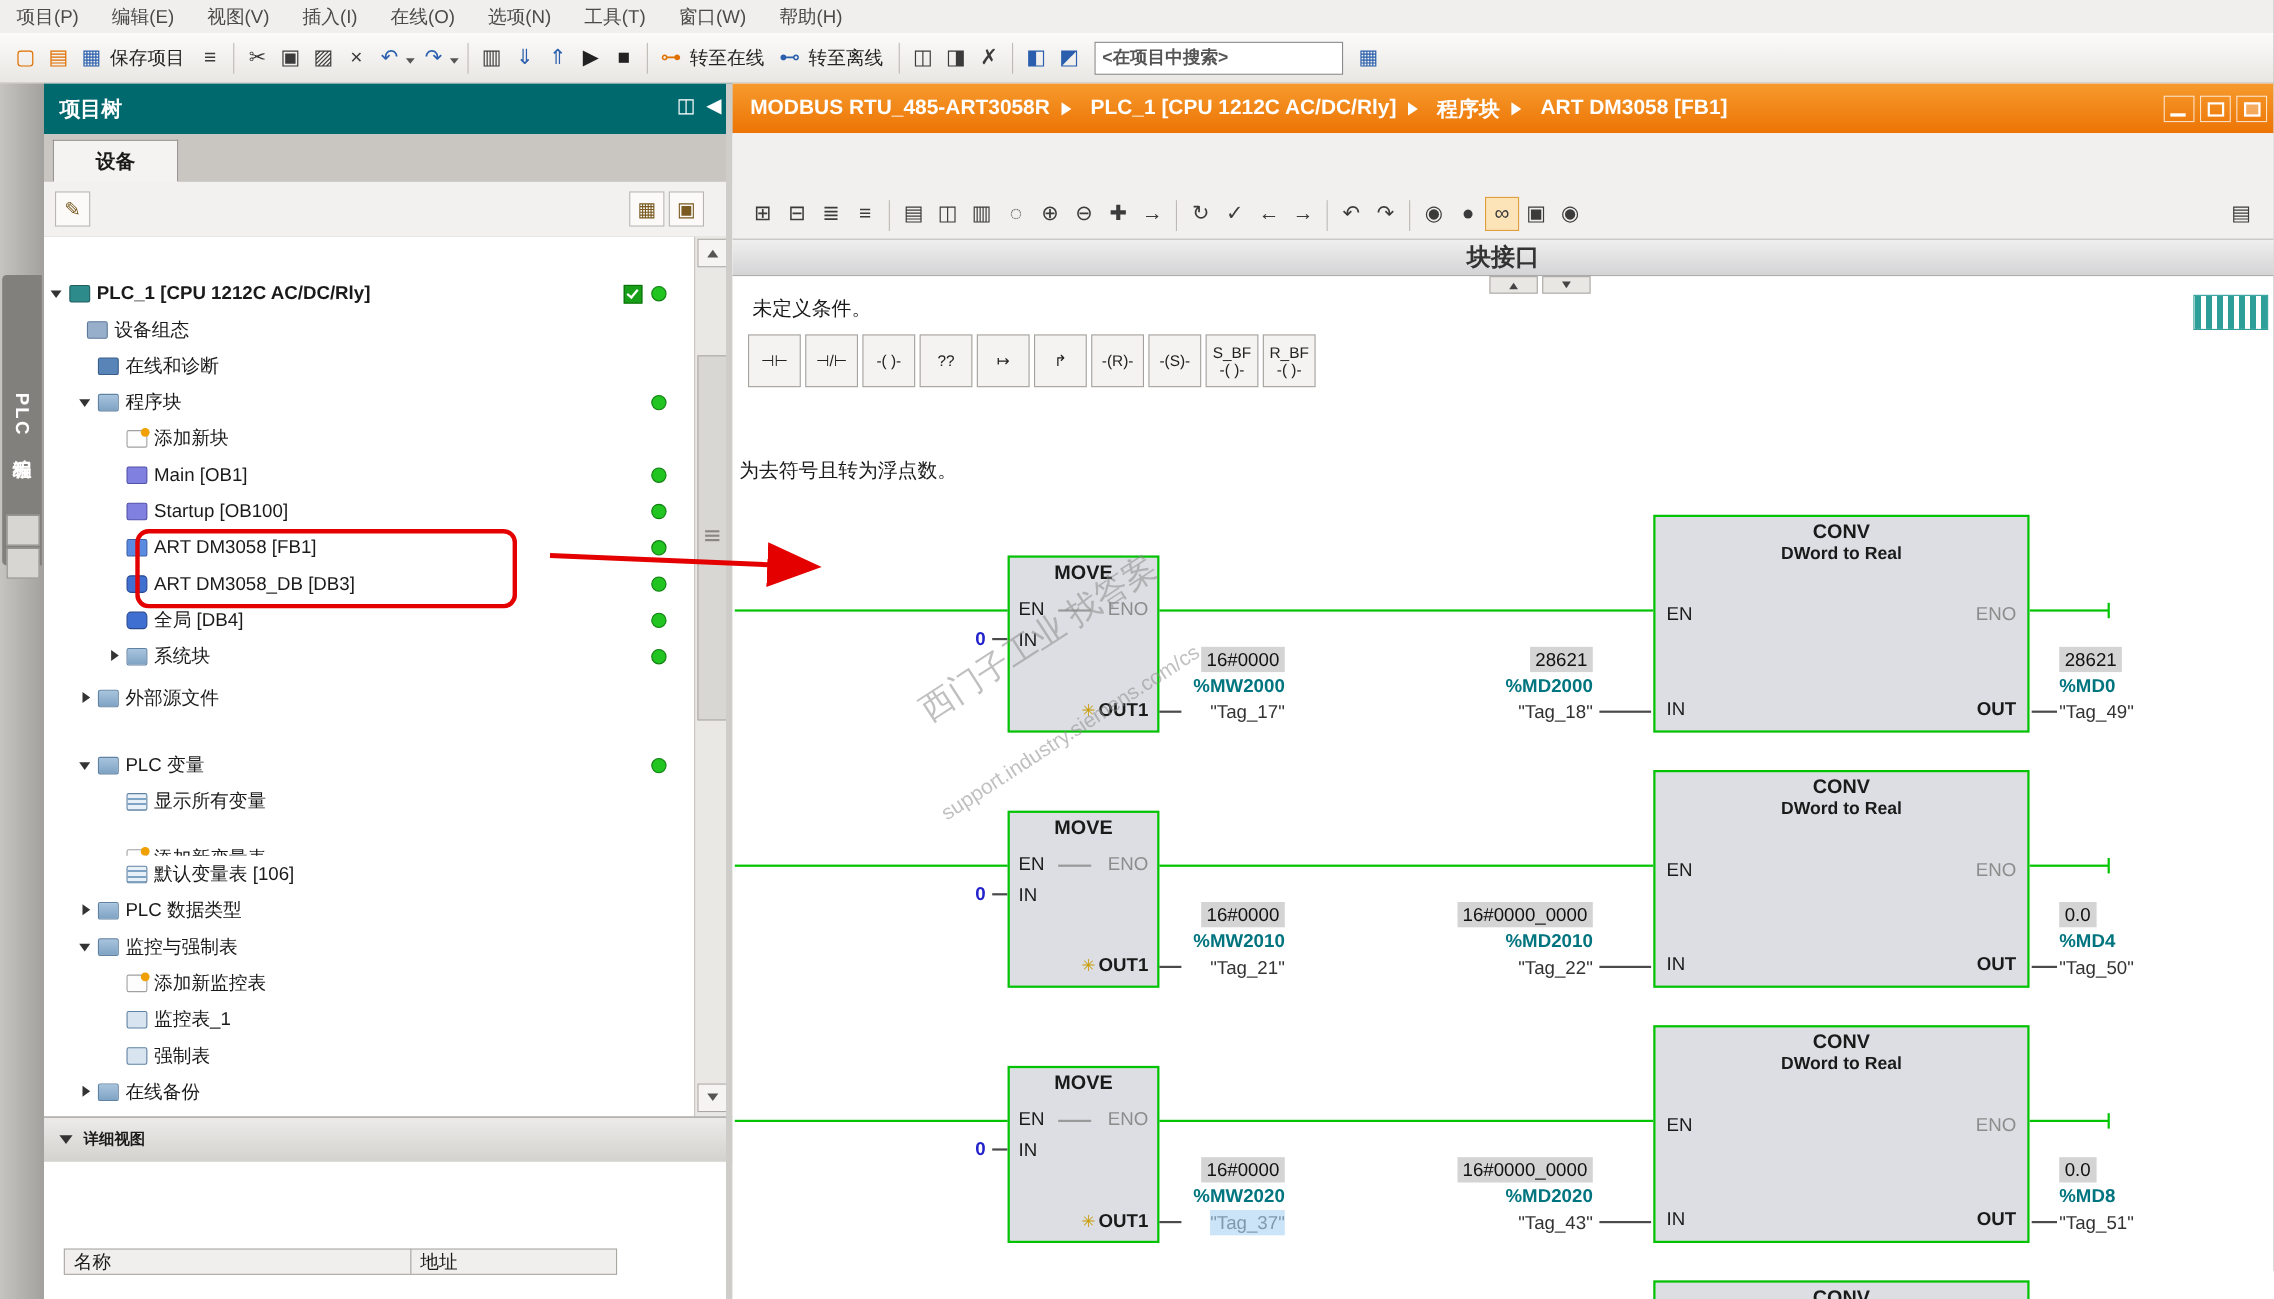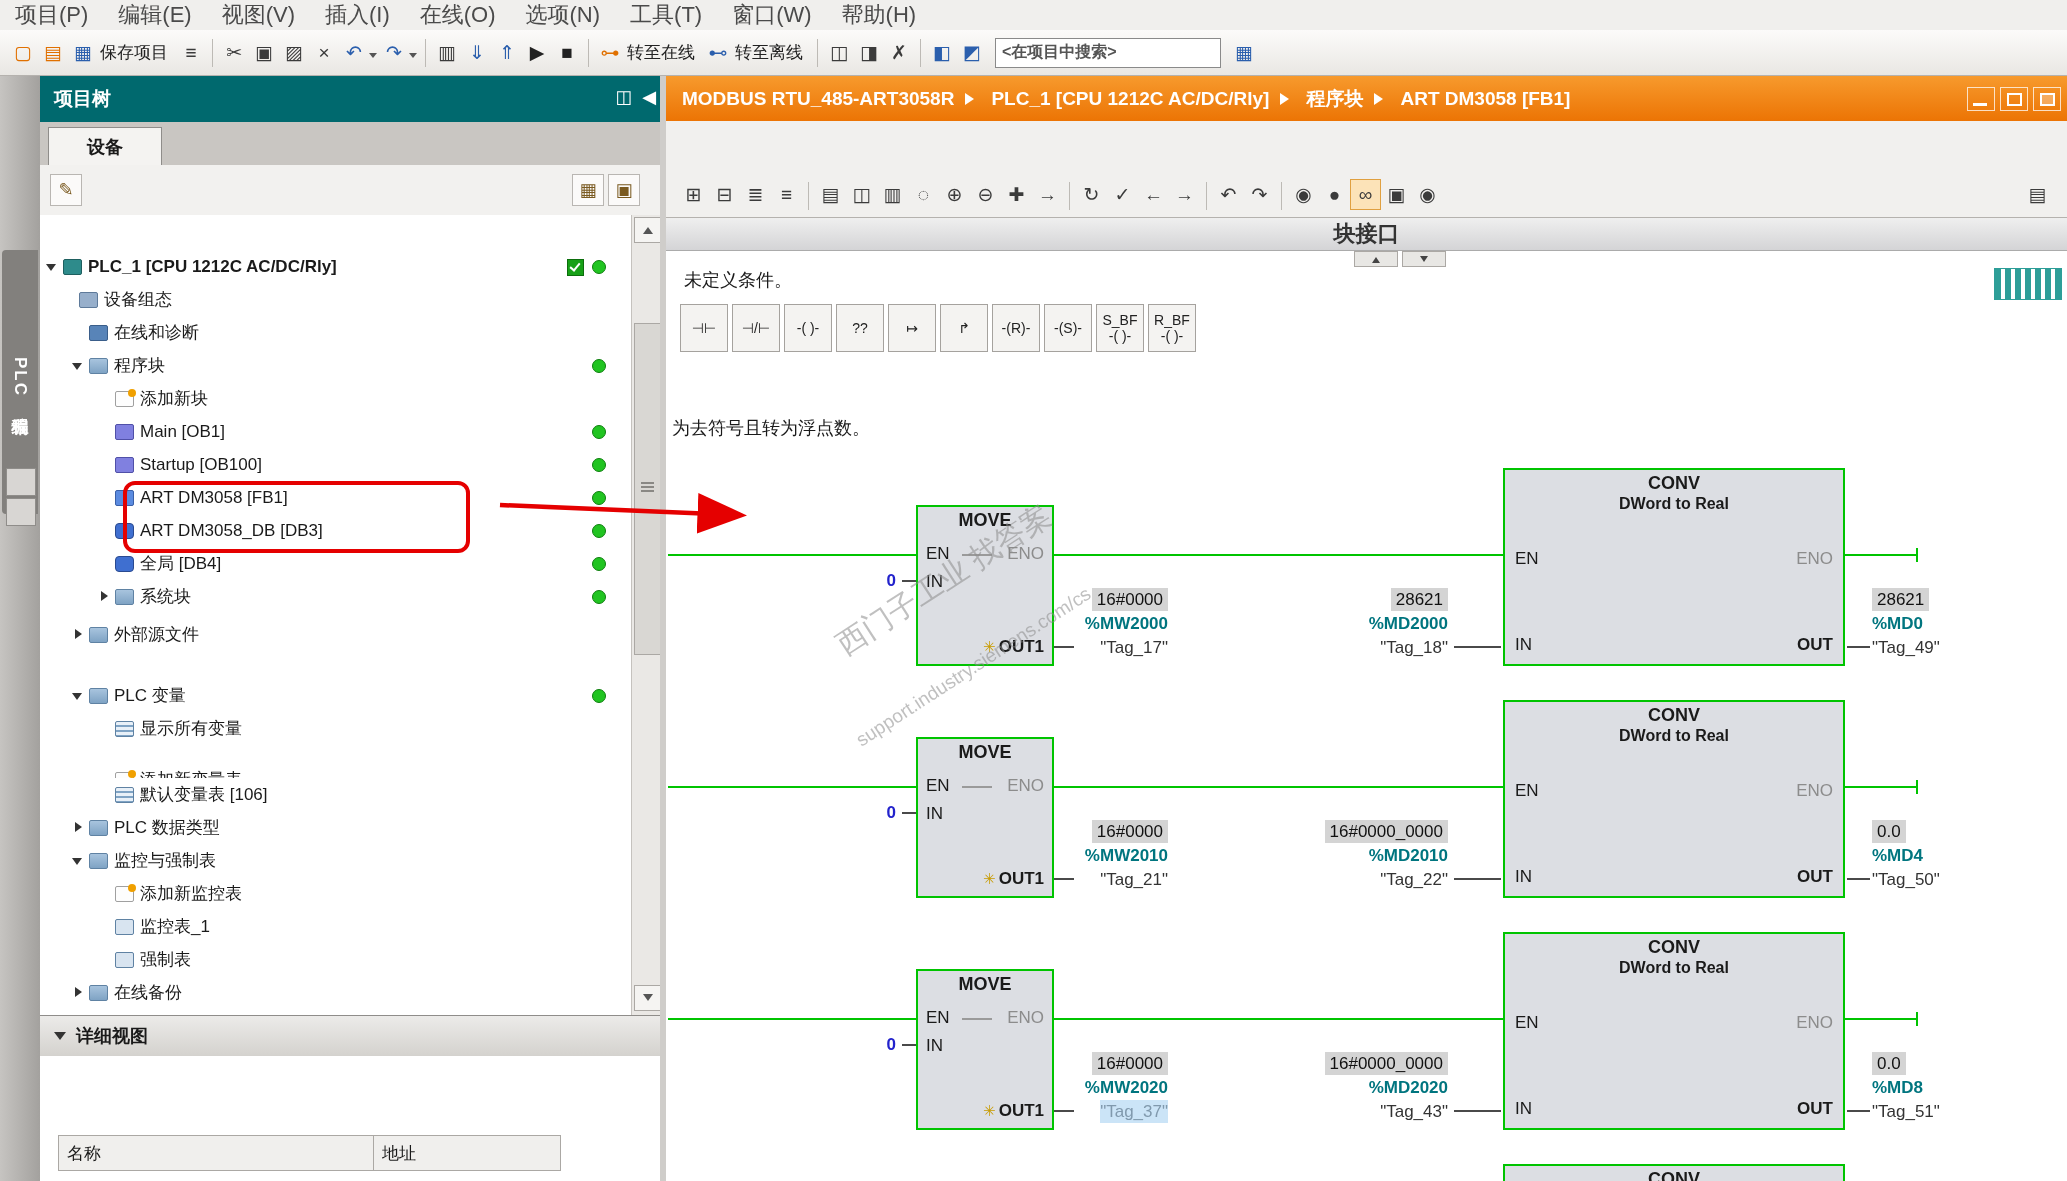--- a/index.html
+++ b/index.html
@@ -1,20 +1,20 @@
 <!DOCTYPE html>
 <html><head>
 <meta charset="utf-8">
 <style>
   html,body{margin:0;padding:0;background:#888;}
   .screen{position:relative;width:2067px;height:1181px;overflow:hidden;background:#FFF;
           font-family:"Liberation Sans","DejaVu Sans",sans-serif;color:#1A1A1A;}
   
   .menubar{position:absolute;left:0;top:0;width:2067px;height:30px;background:#F0EFED;
-           border-bottom:1px solid #D8D6D3;display:flex;align-items:center;font-size:22px;color:#4A4A4A;}
+           border-bottom:1px solid #D8D6D3;display:flex;align-items:center;font-size:17px;color:#4A4A4A;}
   .menu-item{padding:0 15px;cursor:default;}
   
   .toolbar{position:absolute;left:0;top:30px;width:2067px;height:46px;
            background:linear-gradient(#FCFBFA,#E9E7E3);border-bottom:1px solid #B5B2AE;
            display:flex;align-items:center;padding-left:8px;box-sizing:border-box;}
   .ticon{width:30px;height:30px;display:flex;align-items:center;justify-content:center;
          font-size:19px;color:#3B3B3B;flex:none;}
   .c-blue{color:#2B5FAD}.c-orange{color:#E07000}.c-green{color:#1F8F1F}.c-dark{color:#222}
   .tsep{width:1px;height:28px;background:#BDBAB5;margin:0 6px;flex:none;}
   .tlabel{font-size:17px;color:#222;margin:0 8px 0 2px;white-space:nowrap;}
@@ -64,24 +64,24 @@
   .chk::after{content:"";position:absolute;left:4px;top:1px;width:4px;height:8px;border:2px solid #FFF;border-top:0;border-left:0;transform:rotate(40deg);}
   
   .scroll{position:absolute;left:591px;top:139px;width:31px;height:800px;background:#EAE8E5;border-left:1px solid #C5C2BE;}
   .sbtn{position:absolute;left:2px;width:26px;height:24px;background:#F5F4F2;border:1px solid #ABA8A4;display:flex;align-items:center;justify-content:center;}
   .tri-up{width:0;height:0;border:5px solid transparent;border-bottom:7px solid #555;margin-top:-4px;}
   .tri-dn{width:0;height:0;border:5px solid transparent;border-top:7px solid #555;margin-bottom:-4px;}
   .sthumb{position:absolute;left:2px;top:108px;width:26px;height:330px;background:#D9D7D3;border:1px solid #ABA8A4;}
   .sgrip{position:absolute;left:6px;top:158px;width:13px;height:2px;background:#8A8884;box-shadow:0 4px 0 #8A8884,0 8px 0 #8A8884;}
   
   .details-hdr{position:absolute;left:0;top:939px;width:626px;height:40px;background:linear-gradient(#ECEBE9,#D4D2CE);
-               border-top:1px solid #8F8D8A;border-bottom:1px solid #ABA8A4;display:flex;align-items:center;font-size:18px;font-weight:bold;}
+               border-top:1px solid #8F8D8A;border-bottom:1px solid #ABA8A4;display:flex;align-items:center;font-size:14px;font-weight:bold;}
   .chev{width:0;height:0;border:6px solid transparent;border-top:8px solid #333;margin:6px 10px 0 14px;}
   .details-body{position:absolute;left:0;top:980px;width:626px;height:125px;background:#FFF;}
-  .dcell{position:absolute;top:79px;height:36px;background:#F0EFED;border:1px solid #ABA8A4;
+  .dcell{position:absolute;top:79px;height:24px;background:#F0EFED;border:1px solid #ABA8A4;
          display:flex;align-items:center;padding-left:8px;font-size:17px;box-sizing:border-box;}
   
   .splitter{position:absolute;left:660px;top:76px;width:6px;height:1105px;background:#CFCDCA;}
   .main{position:absolute;left:666px;top:76px;width:1401px;height:1105px;background:#FFF;}
   .crumbbar{position:absolute;left:0;top:0;width:1401px;height:45px;background:linear-gradient(#F79A2D,#EC7404);
             display:flex;align-items:center;padding-left:16px;box-sizing:border-box;color:#FFF;font-size:19px;font-weight:bold;}
   .bsep{width:0;height:0;border:6px solid transparent;border-left:9px solid #FFF;margin:0 11px;flex:none;}
   .crumb{white-space:nowrap;}
   .winbtns{position:absolute;right:6px;top:11px;display:flex;}
   .winbtn{width:26px;height:22px;border:1px solid rgba(255,255,255,.75);margin-left:5px;position:relative;}

